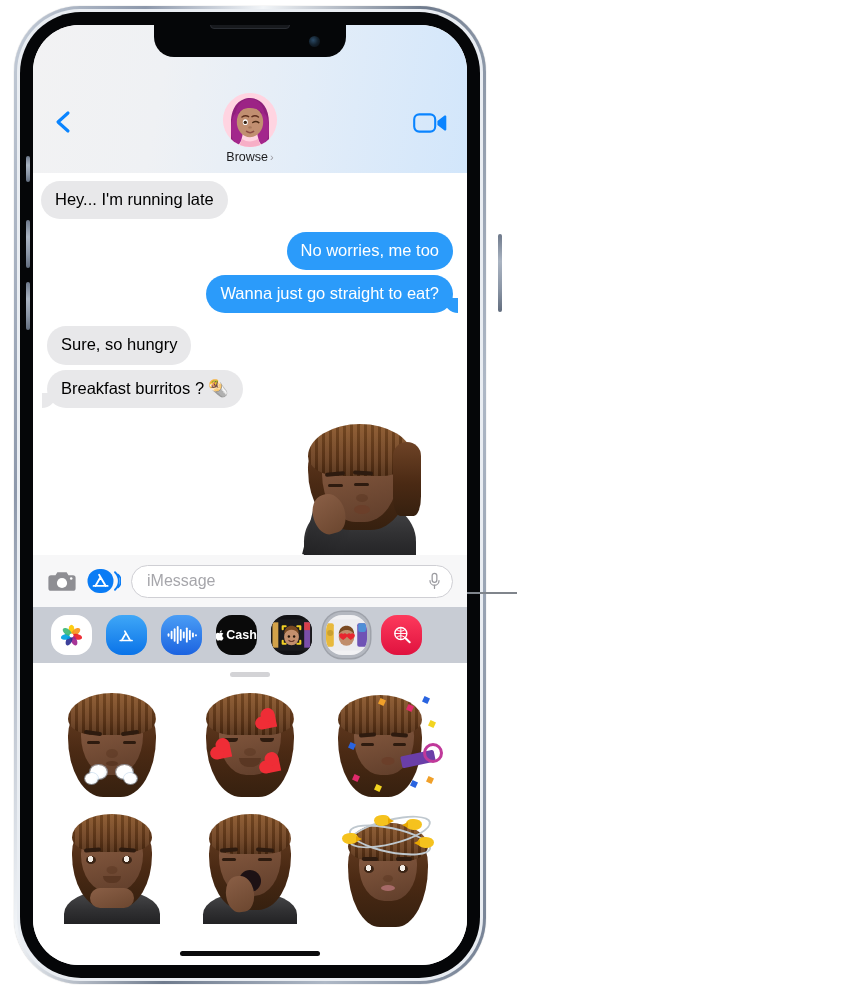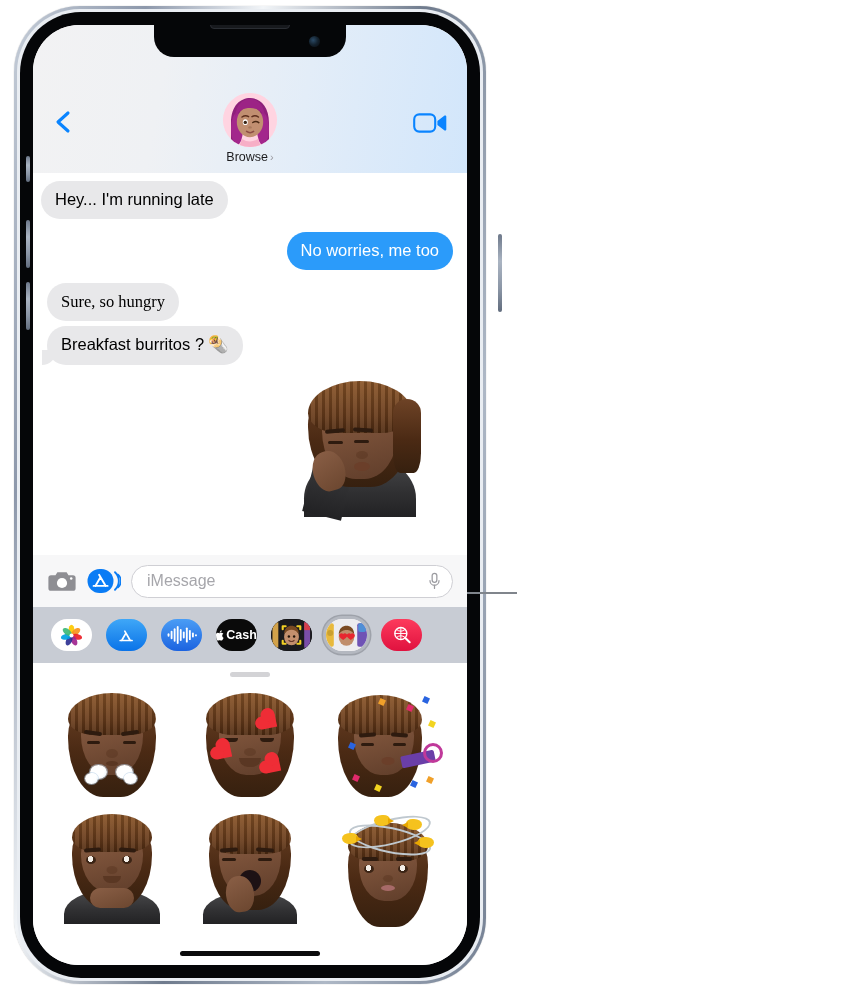--- a/index.html
+++ b/index.html
@@ -347,21 +347,21 @@
     width: 434px; height: 56px;
     background: #c8ccd4;
     display: flex;
     align-items: center;
     gap: 14px;
     padding: 0 18px;
     box-sizing: border-box;
     z-index: 15;
   }
   .appicon {
-    width: 41px; height: 32px;
+    width: 41px; height: 40px;
     border-radius: 16px;
     display: flex;
     align-items: center;
     justify-content: center;
     cursor: pointer;
     position: relative;
     flex: 0 0 auto;
     overflow: hidden;
   }
   .appicon.selected {
@@ -524,22 +524,25 @@
       <div class="conversation">
 
         <div class="msg-row in" style="margin-top:8px;padding-left:8px;">
           <div class="bubble in">Hey... I'm running late</div>
         </div>
 
         <div class="msg-row out" style="margin-top:13px;padding-left:16px;">
           <div class="bubble out">No worries, me too</div>
         </div>
 
-
-        <div class="msg-row in" style="margin-top:13px;font-family:Liberation Serif, serif;">
+        <div class="msg-row out" style="margin-top:5px;">
+          <div class="bubble out tail">Wanna just go straight to eat?</div>
+        </div>
+
+        <div class="msg-row in" style="margin-top:13px;">
           <div class="bubble in">Sure, so hungry</div>
         </div>
 
         <div class="msg-row in" style="margin-top:5px;">
           <div class="bubble in tail">Breakfast burritos ? 🌯</div>
         </div>
 
         <div class="msg-sticker">
           <div class="memoji" style="width:150px;height:140px;">
 

